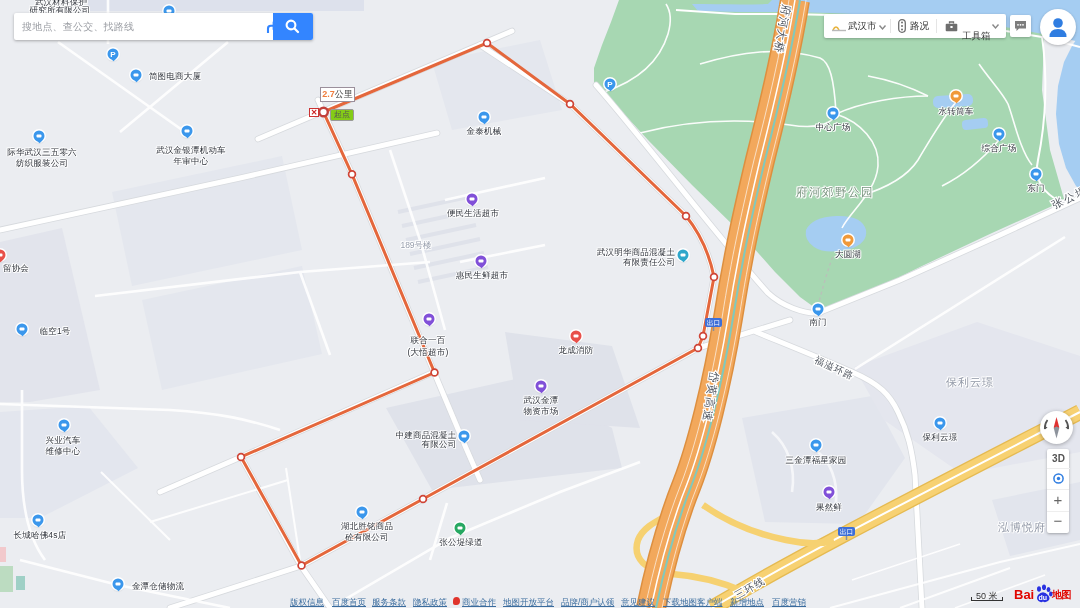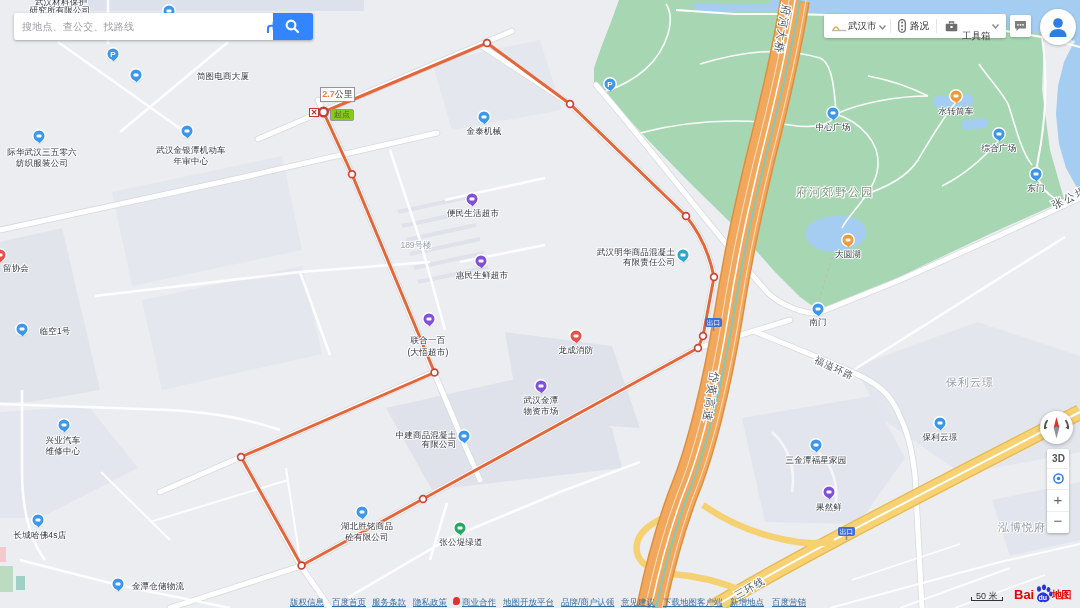--- a/index.html
+++ b/index.html
@@ -213,21 +213,21 @@
 </svg>
 
 <div class="lb" style="left:61px;top:2px;">武汉材料保护</div>
 <div class="lb" style="left:60px;top:10px;">研究所有限公司</div>
 
 <div class="pin blue" style="left:169px;top:11px;"></div>
 
 <div class="pin blue ltr" style="left:113px;top:54px;">P</div>
 
 <div class="pin blue" style="left:136px;top:75px;"></div>
-<div class="lb" style="left:175px;top:76px;margin-left:48px;">简图电商大厦</div>
+<div class="lb" style="left:175px;top:76px;">简图电商大厦</div>
 
 <div class="pin blue" style="left:39px;top:136px;"></div>
 <div class="lb" style="left:42px;top:152px;">际华武汉三五零六</div>
 <div class="lb" style="left:42px;top:163px;">纺织服装公司</div>
 
 <div class="pin blue" style="left:187px;top:131px;"></div>
 <div class="lb" style="left:191px;top:150px;">武汉金银潭机动车</div>
 <div class="lb" style="left:191px;top:161px;">年审中心</div>
 
 <div class="pin red" style="left:0px;top:255px;"></div>

